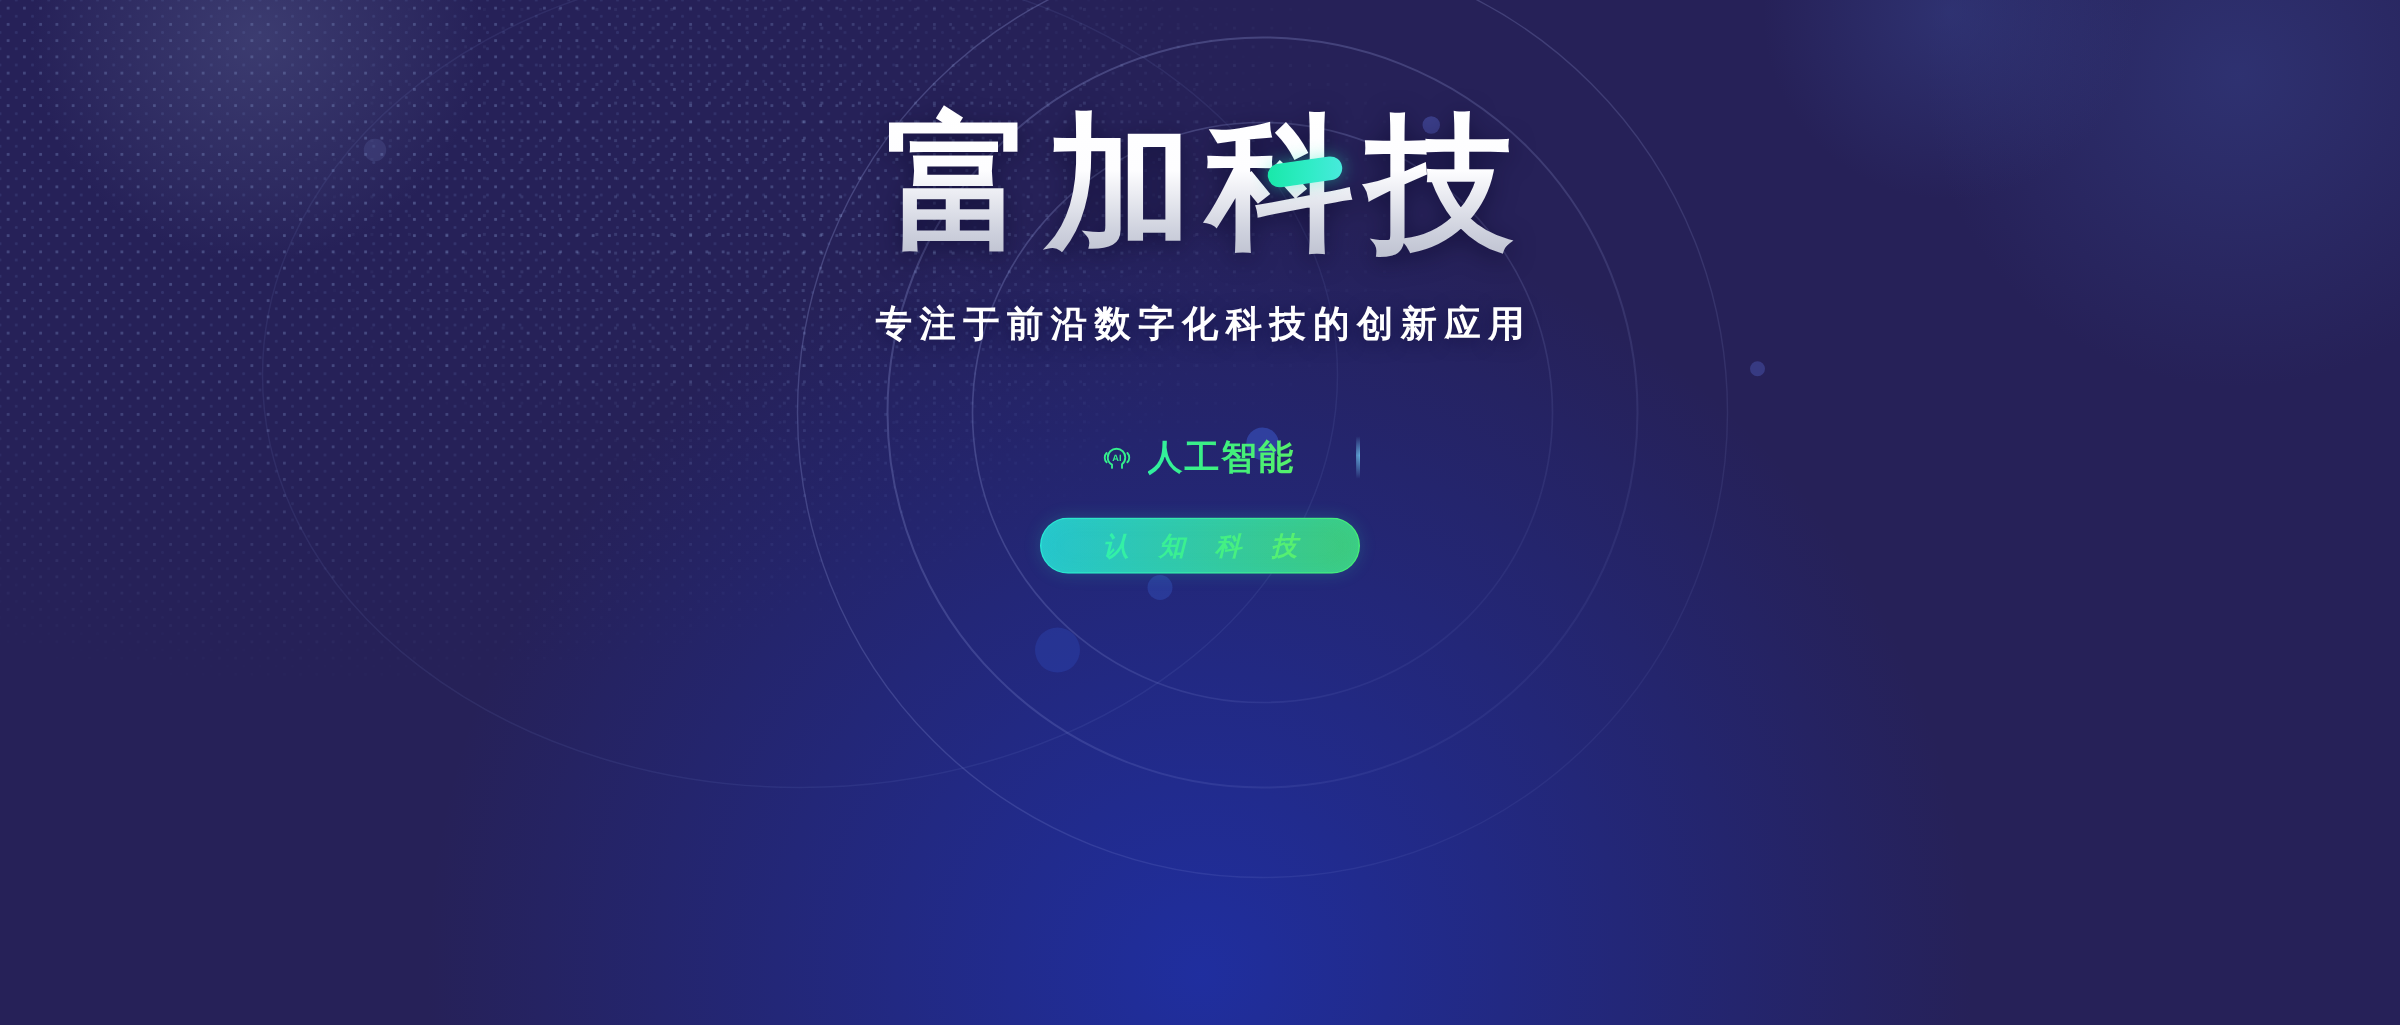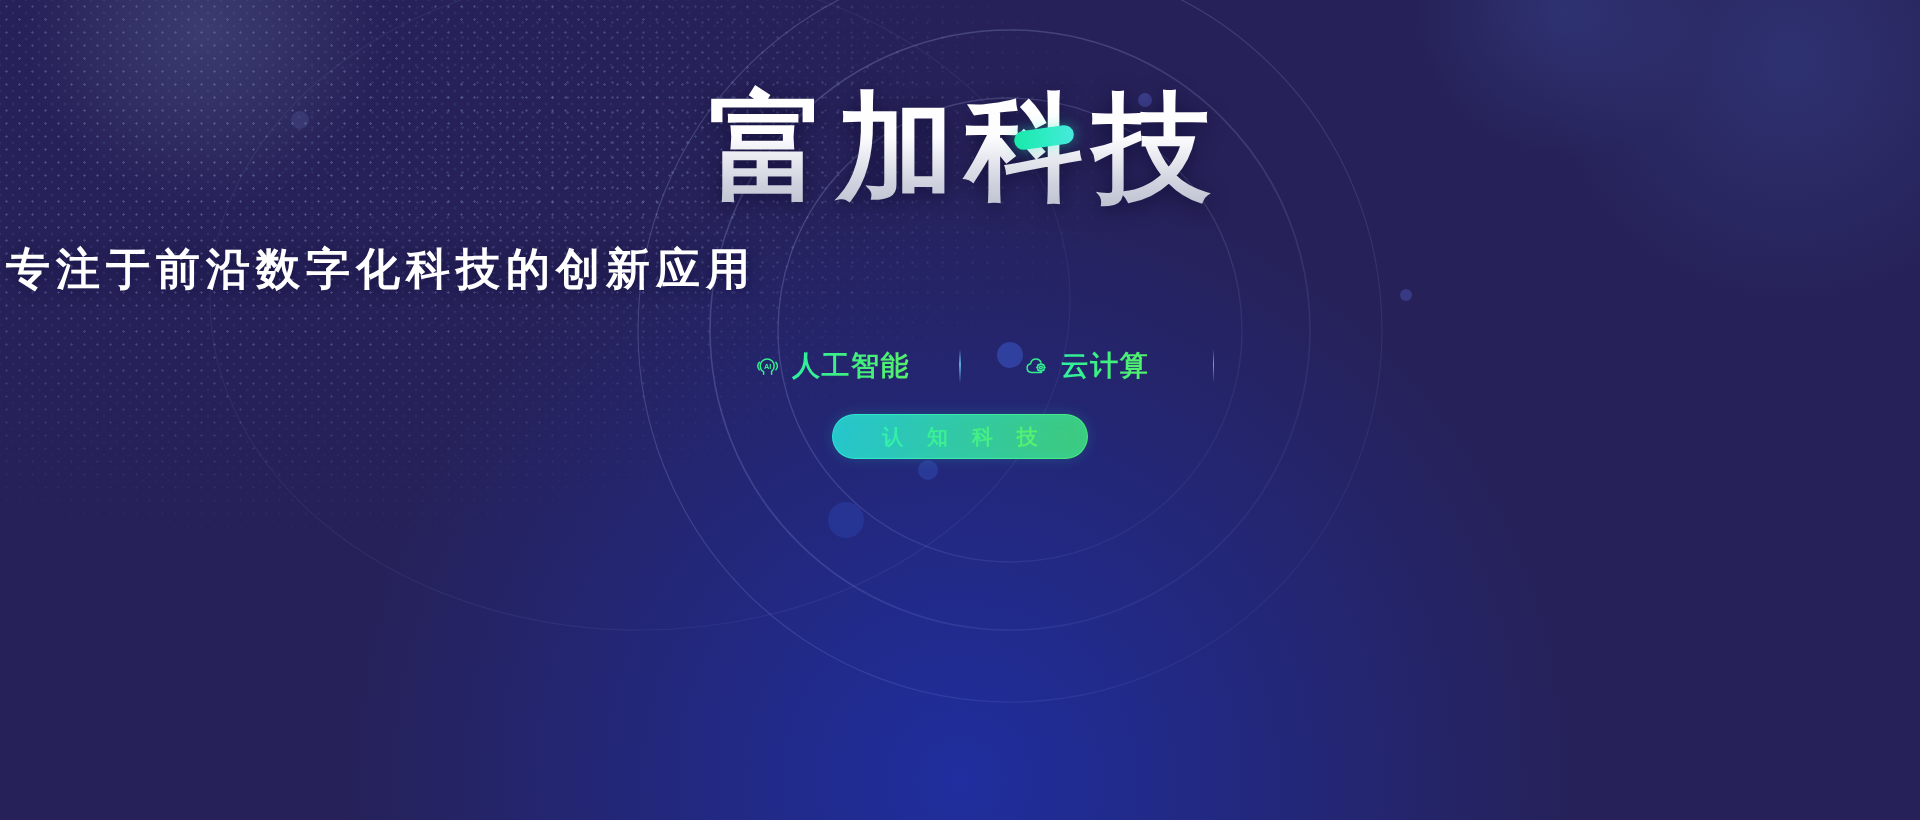--- a/index.html
+++ b/index.html
@@ -62,22 +62,22 @@
   .accent-bar{
     position:absolute; left:1014px; top:128px;
     width:60px; height:19px; border-radius:10px;
     background:linear-gradient(100deg,#18e8a8 0%,#2fecc6 55%,#49e9dd 100%);
     transform:rotate(-8deg);
     box-shadow:0 0 14px rgba(40,235,190,.45);
   }
 
   .subtitle{
     position:absolute; left:0; right:0; top:240px;
-    white-space:nowrap;
-    font-size:44px; font-weight:700; color:#ffffff;
+    text-align:center; white-space:nowrap;
+    font-size:29px; font-weight:700; color:#ffffff;
     letter-spacing:6px; text-indent:6px;
     text-shadow:0 2px 14px rgba(10,8,50,.55);
   }
 
   
   .features{
     position:absolute; left:0; right:0; top:340px; height:52px;
     display:flex; align-items:center; justify-content:center;
   }
   .feat{
@@ -105,20 +105,21 @@
     border-radius:999px;
     background:rgba(26,34,150,.22);
     border:1.6px solid transparent;
     background-image:
       linear-gradient(rgba(26,36,160,.18), rgba(26,36,160,.18)),
       linear-gradient(95deg,#28e8d8 0%,#35ecb0 40%,#46ef74 100%);
     background-origin:border-box;
     background-clip:padding-box, border-box;
     box-shadow:0 0 16px rgba(45,230,200,.20) inset, 0 0 14px rgba(45,230,190,.18);
     cursor:pointer;
+    font-style:italic;
   }
   .cta span{
     font-size:21px; font-weight:700; letter-spacing:9px; text-indent:9px; white-space:nowrap;
     background:linear-gradient(96deg,#2ff0b0 0%,#3df08a 50%,#5cf06a 100%);
     -webkit-background-clip:text; background-clip:text;
     -webkit-text-fill-color:transparent; color:transparent;
   }
 
   
   .mesh{ position:absolute; left:0; bottom:0; width:1920px; height:470px; }
@@ -222,31 +223,20 @@
           <text x="12.6" y="16.1" text-anchor="middle" font-family="'Liberation Sans',sans-serif" font-size="7.4" font-weight="700" fill="#34ef8d">AI</text>
         </svg>
         <span class="flabel">人工智能</span>
       </div>
 
       <div class="divider"></div>
 
 
       <div class="divider"></div>
 
-      <div class="feat">
-        <svg class="ficon" viewBox="0 0 26 26">
-          <g fill="none" stroke="#32ef90" stroke-width="1.5" stroke-linecap="round" stroke-linejoin="round">
-            <path d="M17.6 19.4H7.4A4.4 4.4 0 0 1 6.6 10.7 5.5 5.5 0 0 1 17 9.1"></path>
-            <circle cx="16.9" cy="14.6" r="3.5"></circle>
-            <circle cx="16.9" cy="14.6" r="1.35"></circle>
-            <path d="M16.9 10.5v1.0M16.9 17.7v1.0M12.8 14.6h1.0M20.0 14.6h1.0M14.0 11.7l.7.7M19.1 16.8l.7.7M19.8 11.7l-.7.7M14.7 16.8l-.7.7"></path>
-          </g>
-        </svg>
-        <span class="flabel">云计算</span>
-      </div>
 
       <div class="divider"></div>
 
 
     </div>
 
     <div class="ctaWrap">
       <div class="cta">
         <span>认 知 科 技</span>
       </div>

